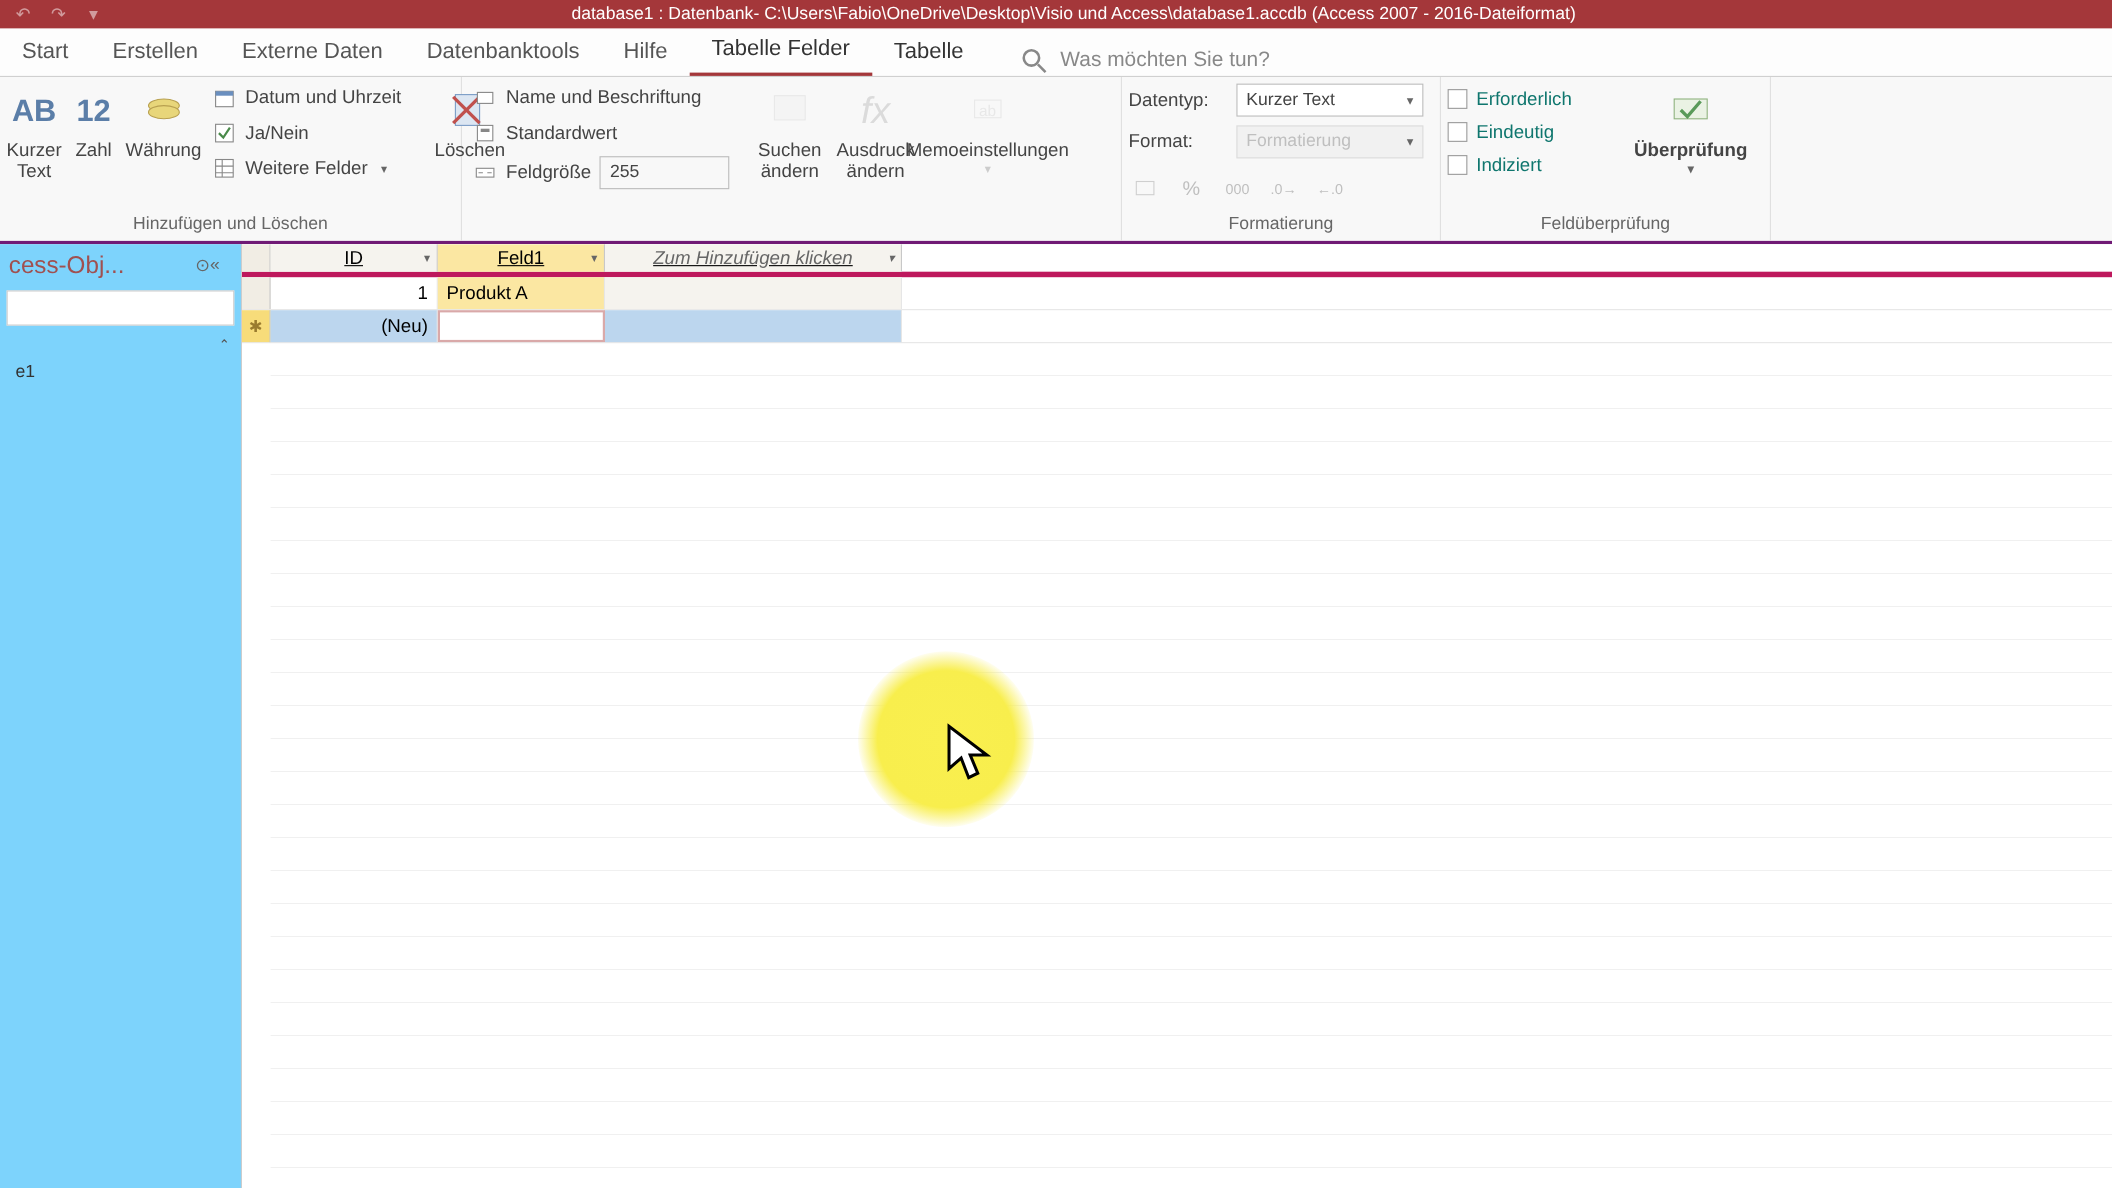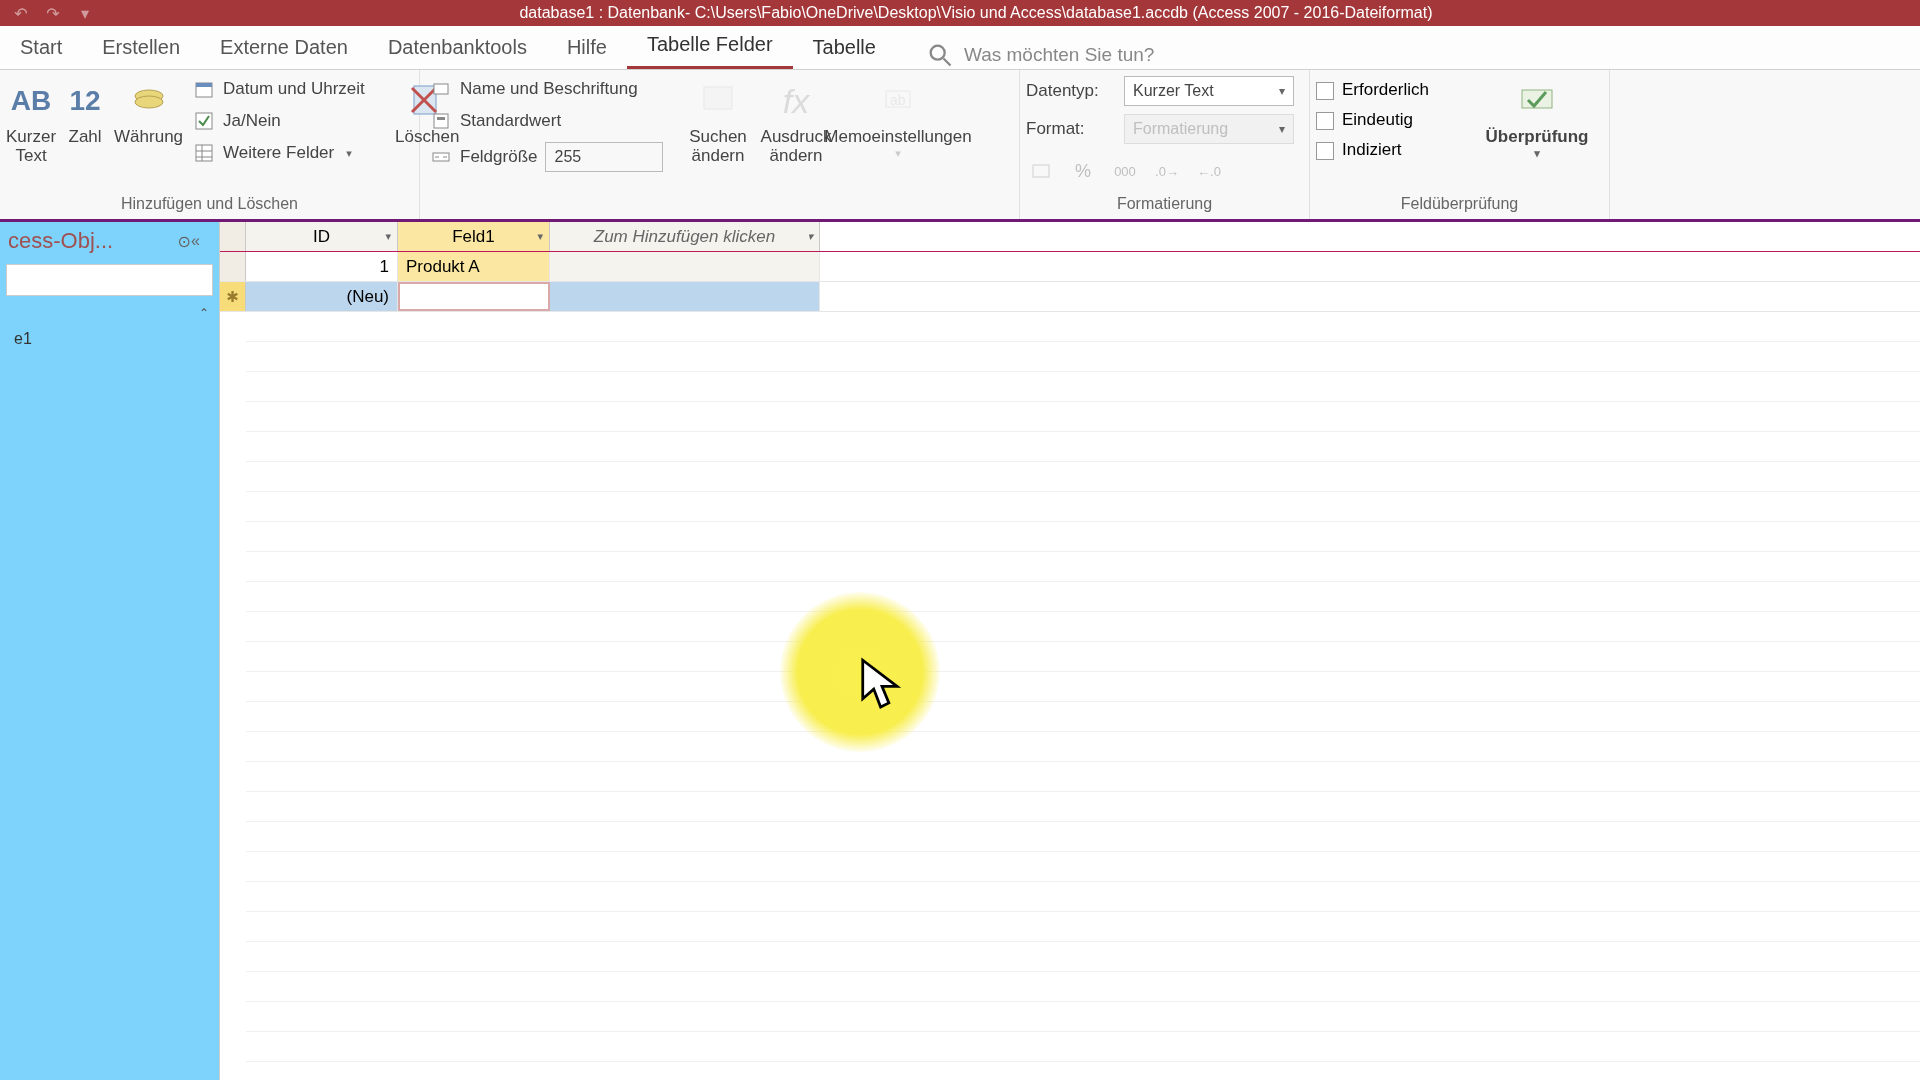--- a/index.html
+++ b/index.html
@@ -39,21 +39,21 @@
   .field-row { display: flex; align-items: center; gap: 8px; font-size: 17px; color: #444; padding: 2px 0; }
   .field-label { min-width: 90px; }
   .combo { border: 1px solid #bbb; background: #fff; height: 30px; display: flex; align-items: center; padding: 0 8px; font-size: 16px; justify-content: space-between; gap: 10px; }
   .combo.disabled { background: #f1f1f1; color: #bbb; border-color: #dcdcdc; }
   .combo .arrow { font-size: 12px; color: #666; }
   .sizebox { border: 1px solid #bbb; height: 30px; width: 118px; padding: 0 8px; display: flex; align-items: center; font-size: 16px; }
 
   .fmt-icons { display: flex; gap: 12px; padding-top: 6px; }
   .fmt-ico { width: 30px; height: 30px; display: flex; align-items: center; justify-content: center; color: #bfbfbf; font-size: 18px; }
 
-  .check-row { display: flex; align-items: flex-end; gap: 8px; font-size: 17px; color: #000000; padding: 2px 0; }
+  .check-row { display: flex; align-items: center; gap: 8px; font-size: 17px; color: #0f766e; padding: 2px 0; }
   .chk { width: 18px; height: 18px; border: 1px solid #999; background: #fff; }
 
   
   .work { display: flex; height: calc(1080px - 26px - 44px - 152px); }
 
   .navpane { width: 220px; border-right: 1px solid #ccc; background: #7dd3fc; display: flex; flex-direction: column; }
   .nav-head { display: flex; align-items: center; justify-content: space-between; padding: 6px 8px; font-size: 22px; color: #a05050; }
   .nav-head .chev { font-size: 16px; color: #666; }
   .nav-collapse { width: 20px; font-size: 16px; color: #666; }
   .nav-search { margin: 4px 6px; display: flex; align-items: center; border: 1px solid #ccc; background: #fff; height: 32px; }
@@ -62,21 +62,21 @@
   .nav-group { padding: 6px 10px; font-size: 16px; color: #555; display: flex; justify-content: space-between; align-items: center; }
   .nav-item { padding: 4px 14px; font-size: 16px; color: #333; }
 
   .docarea { flex: 1; display: flex; flex-direction: column; background: #e9e9e9; }
   .doc-tabs { height: 34px; background: #e9e9e9; display: flex; align-items: flex-end; border-bottom: 1px solid #bbb; }
   .doc-tab { background: #fff; border: 1px solid #bbb; border-bottom: none; height: 32px; display: flex; align-items: center; gap: 8px; padding: 0 10px; font-size: 17px; position: relative; margin-left: 4px; }
   .doc-tab .tico { width: 18px; height: 18px; background: #d08070; border: 1px solid #999; }
   .doc-tab .close { font-size: 16px; color: #777; cursor: pointer; margin-left: 8px; }
 
   .sheet { flex: 1; background: #fff; position: relative; overflow: hidden; }
-  .grid-head { display: flex; height: 30px; border-bottom: 1px solid #be185d; }
+  .grid-head { display: flex; height: 30px; border-bottom: 5px solid #be185d; text-decoration: underline; }
   .rowhdr { width: 26px; background: #f1ede4; border-right: 1px solid #c8c8c8; }
   .colhdr { border-right: 1px solid #c8c8c8; display: flex; align-items: center; justify-content: center; font-size: 17px; position: relative; background: #f5f3ee; }
   .colhdr .dd { position: absolute; right: 6px; font-size: 11px; color: #666; }
   .col-id { width: 152px; }
   .col-f1 { width: 152px; background: #fbe7a2; }
   .col-add { width: 270px; font-style: italic; color: #666; background: #f5f3ee; }
 
   .grid-row { display: flex; height: 30px; border-bottom: 1px solid #e6e6e6; }
   .rowsel { width: 26px; background: #f1ede4; border-right: 1px solid #c8c8c8; display: flex; align-items: center; justify-content: center; font-size: 15px; color: #9a7b2e; }
   .cell { border-right: 1px solid #e6e6e6; display: flex; align-items: center; padding: 0 8px; font-size: 17px; }

